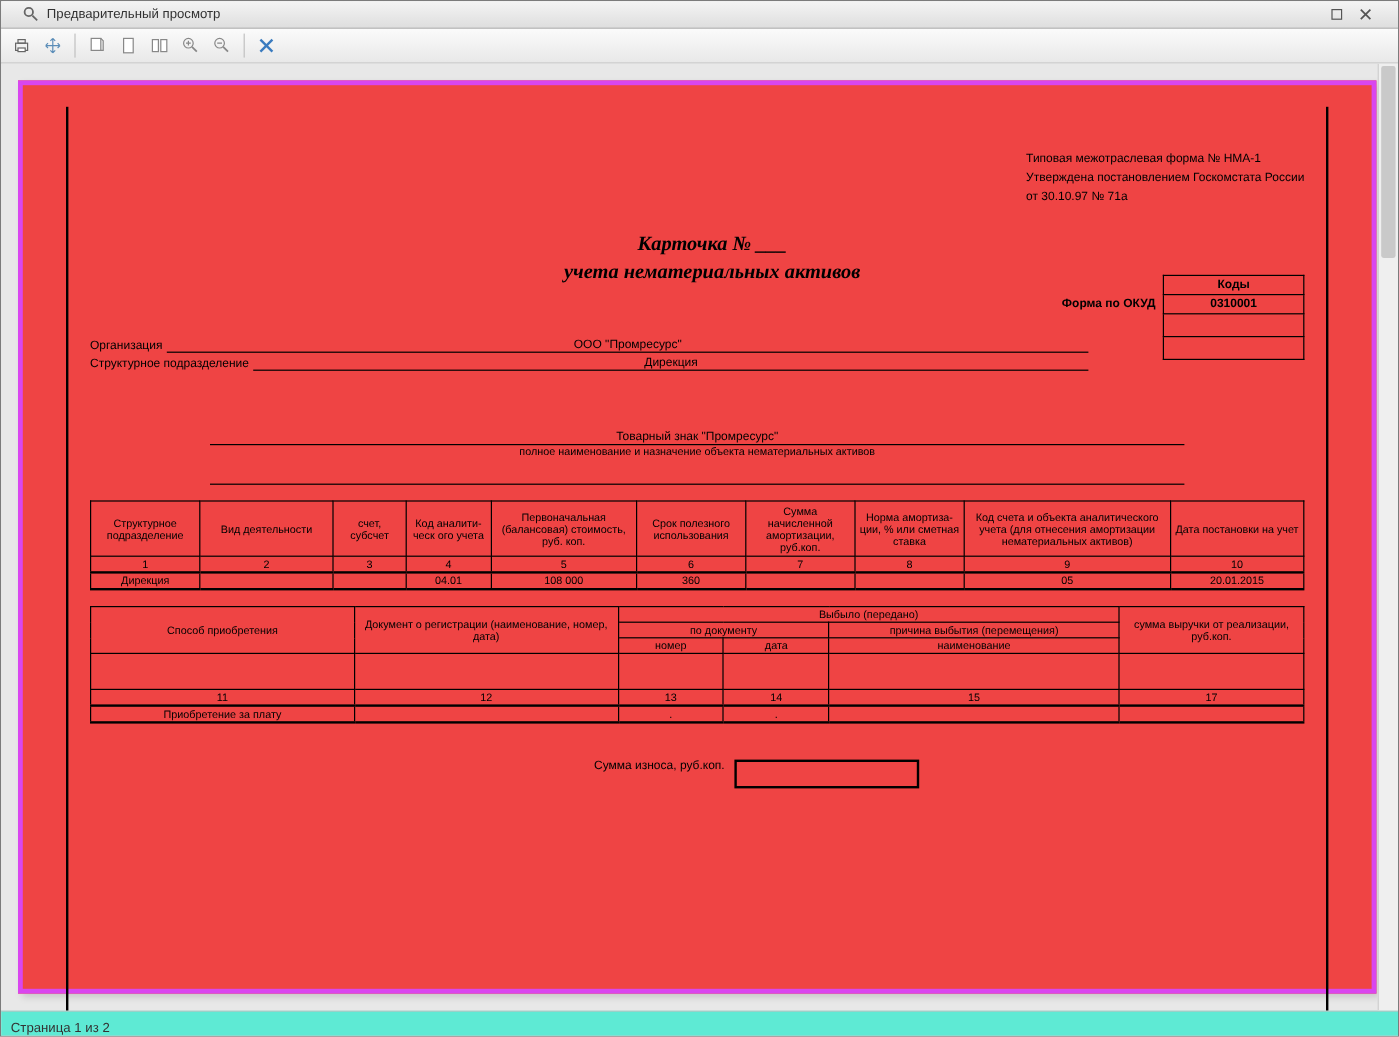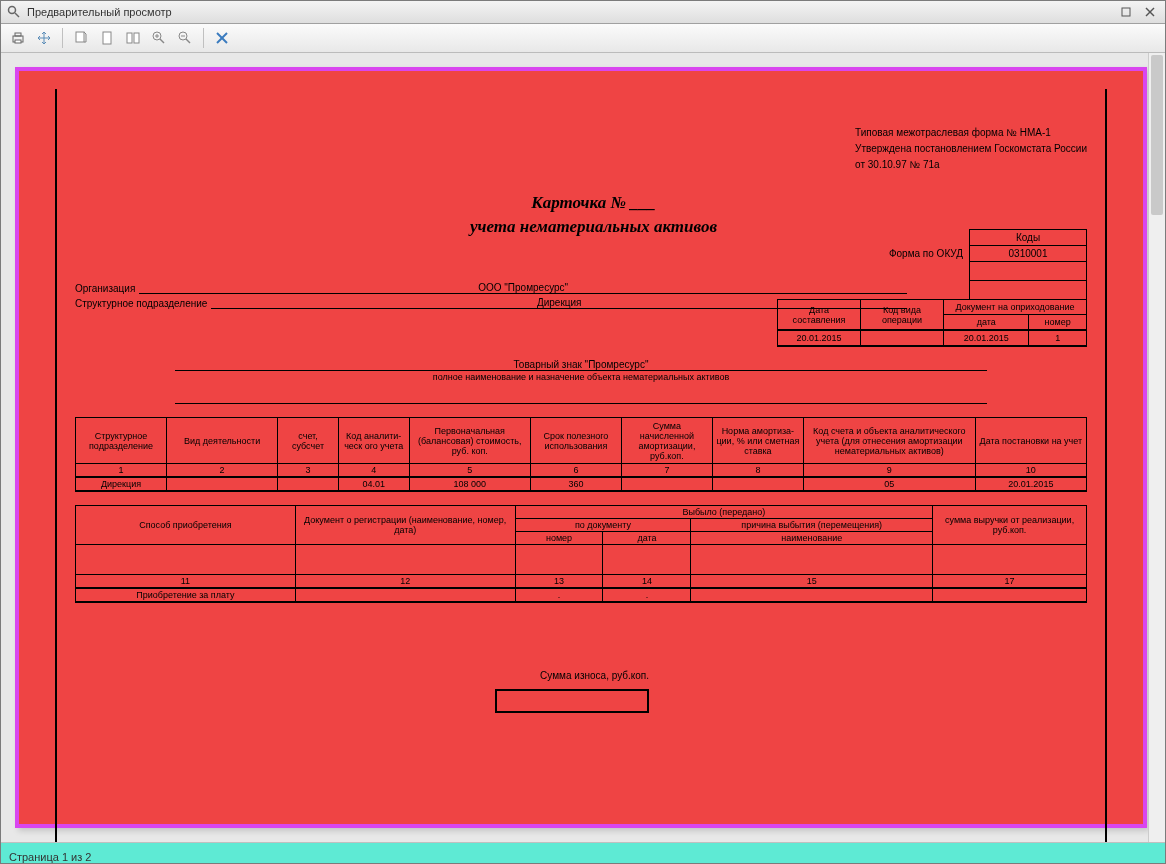--- a/index.html
+++ b/index.html
@@ -1,55 +1,55 @@
 <!DOCTYPE html>
 <html><head>
 <meta charset="utf-8">
 <style>
   html,body{margin:0;padding:0;font-family:Tahoma,Arial,sans-serif;background:#d4d0c8;}
   .window{width:1166px;height:864px;background:#fff;border:1px solid #7b7b7b;display:flex;flex-direction:column;box-sizing:border-box;}
-  .titlebar{height:22px;background:linear-gradient(#f4f4f4,#dedede);border-bottom:1px solid #a0a0a0;display:flex;align-items:center;padding:0 6px;font-size:11px;color:#333;gap:6px;}
+  .titlebar{height:22px;background:linear-gradient(#f4f4f4,#dedede);border-bottom:1px solid #a0a0a0;display:flex;align-items:center;padding:0 18px;font-size:11px;color:#333;gap:6px;}
   .titlebar .ticon{width:14px;height:14px;display:inline-flex;align-items:center;justify-content:center;color:#666;}
   .titlebar .spacer{flex:1;}
   .win-btn{width:18px;height:14px;display:flex;align-items:center;justify-content:center;font-size:10px;color:#444;cursor:pointer;}
   .toolbar{height:28px;background:linear-gradient(#fbfbfb,#e8e8e8);border-bottom:1px solid #bbb;display:flex;align-items:center;padding:0 6px;gap:4px;}
   .tbtn{width:22px;height:22px;display:flex;align-items:center;justify-content:center;font-size:13px;color:#444;cursor:pointer;border-radius:2px;}
   .tsep{width:1px;height:20px;background:#c0c0c0;margin:0 3px;}
   .viewport{flex:1;background:#e8e8e8;position:relative;overflow:hidden;}
   .page-shadow{position:absolute;left:14px;top:14px;right:18px;bottom:14px;background:#ef4444;border:4px solid #d946ef;box-shadow:3px 3px 6px rgba(0,0,0,0.15);padding:30px 36px;box-sizing:border-box;font-size:10px;color:#000;}
   .scrollbar{position:absolute;right:0;top:0;bottom:0;width:16px;background:#efefef;border-left:1px solid #ccc;}
   .sb-thumb{position:absolute;left:2px;right:2px;top:2px;height:160px;background:#c9c9c9;border-radius:2px;}
   .doc{width:100%;height:100%;position:relative;}
   .hr-tall{border-left:2px solid #000;border-right:2px solid #000;height:760px;position:absolute;left:0;right:0;top:-12px;pointer-events:none;}
   .form-info{position:absolute;right:20px;top:24px;font-size:10px;line-height:1.6;}
   .doc-title{position:absolute;top:90px;left:0;right:0;text-align:center;font-family:'Times New Roman',serif;font-style:italic;font-weight:bold;font-size:17px;line-height:1.4;padding-left:25px;}
   .codes-box{position:absolute;right:20px;top:128px;}
   .codes-box table{border-collapse:collapse;font-size:10px;}
-  .codes-box td{border:1px solid #000;padding:2px 8px;text-align:center;}
+  .codes-box td{border:1px solid #000;padding:2px 8px;text-align:center;font-weight:bold;}
   .codes-box .lbl{border:none;text-align:right;padding-right:6px;}
   .org-lines{position:absolute;left:20px;right:200px;top:181px;font-size:10px;}
   .org-row{display:flex;align-items:flex-end;margin-bottom:3px;}
   .org-row .olbl{white-space:nowrap;margin-right:4px;}
   .org-row .oval{flex:1;border-bottom:1px solid #000;text-align:center;}
   .header-table{position:absolute;right:20px;top:198px;border-collapse:collapse;font-size:9px;}
   .header-table td,.header-table th{border:1px solid #000;padding:2px 6px;text-align:center;font-weight:normal;}
   .header-table .thick-b{border-bottom:2px solid #000;}
   .header-table .thick-t{border-top:2px solid #000;}
   .tm-line{position:absolute;left:120px;right:120px;top:258px;text-align:center;font-size:10px;}
   .tm-line .u{border-bottom:1px solid #000;display:block;}
   .tm-line .cap{font-size:9px;}
   .tm-blank{position:absolute;left:120px;right:120px;top:290px;height:12px;border-bottom:1px solid #000;}
   .main-table{position:absolute;left:20px;right:20px;top:316px;border-collapse:collapse;font-size:9px;width:calc(100% - 40px);}
   .main-table td,.main-table th{border:1px solid #000;padding:1px 3px;text-align:center;font-weight:normal;vertical-align:middle;}
   .main-table .h{height:46px;}
   .main-table .thick-tr td{border-top:2px solid #000;border-bottom:2px solid #000;}
   .sec-table{position:absolute;left:20px;right:20px;top:404px;border-collapse:collapse;font-size:9px;width:calc(100% - 40px);}
   .sec-table td,.sec-table th{border:1px solid #000;padding:1px 3px;text-align:center;font-weight:normal;vertical-align:middle;}
   .sec-table .thick-tr td{border-top:2px solid #000;border-bottom:2px solid #000;}
-  .wear-box{position:absolute;left:440px;top:569px;font-size:10px;display:flex;align-items:flex-end;gap:8px;flex-direction:column;}
+  .wear-box{position:absolute;left:440px;top:532px;font-size:10px;display:flex;align-items:flex-start;gap:8px;}
   .wear-box .box{border:2px solid #000;width:150px;height:20px;}
   .statusbar{height:20px;background:#5eead4;border-top:1px solid #c0c0c0;display:flex;align-items:flex-end;padding:0 8px;font-size:11px;color:#333;}
 </style>
 </head>
 <body>
 
 <div class="window">
   <div class="titlebar">
     <span class="ticon">
       <svg width="14" height="14" viewBox="0 0 14 14">
@@ -170,39 +170,20 @@
           <div class="org-row">
             <span class="olbl">Организация</span>
             <span class="oval">ООО "Промресурс"</span>
           </div>
           <div class="org-row">
             <span class="olbl">Структурное подразделение</span>
             <span class="oval">Дирекция</span>
           </div>
         </div>
 
-        <table class="header-table">
-          <tbody>
-              <tr>
-            <td rowspan="2" style="width:70px">Дата составления</td>
-            <td rowspan="2" style="width:70px">Код вида операции</td>
-            <td colspan="2" style="width:130px">Документ на оприходование</td>
-          </tr>
-          <tr>
-            <td>дата</td>
-            <td>номер</td>
-          </tr>
-          <tr class="thick-t">
-            <td class="thick-b">20.01.2015</td>
-            <td class="thick-b"></td>
-            <td class="thick-b">20.01.2015</td>
-            <td class="thick-b">1</td>
-          </tr>
-        </tbody>
-          </table>
 
         <div class="tm-line">
           <span class="u">Товарный знак "Промресурс"</span>
           <span class="cap">полное наименование и назначение объекта нематериальных активов</span>
         </div>
         <div class="tm-blank"></div>
 
         <table class="main-table">
           <tbody>
               <tr class="h">

